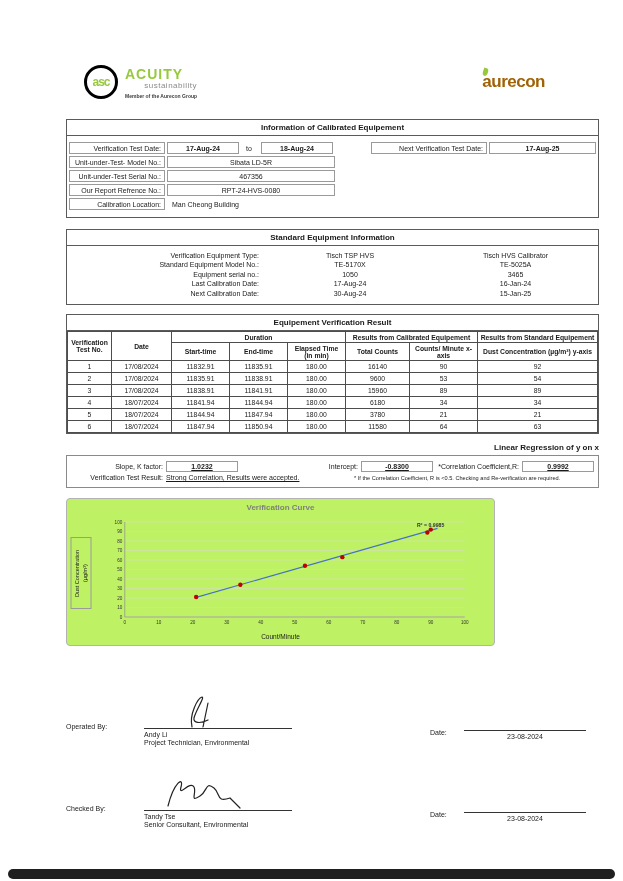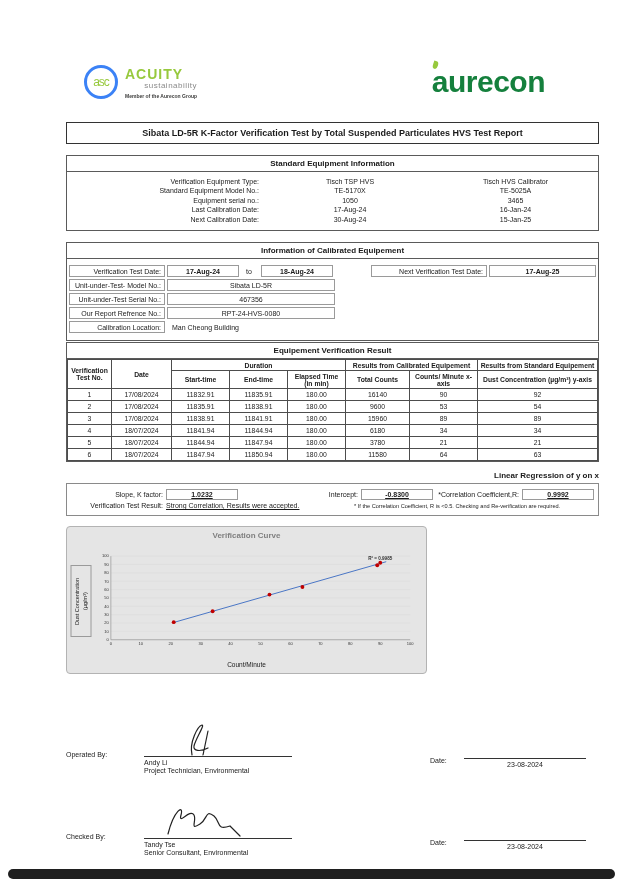--- a/index.html
+++ b/index.html
@@ -5,27 +5,27 @@
   * { margin:0; padding:0; box-sizing:border-box; }
   html,body { width:623px; height:881px; background:#ffffff; overflow:hidden;
     font-family:"Liberation Sans", sans-serif; color:#1a1a1a; }
   .page { position:relative; width:623px; height:881px; background:#fff; }
   .content { position:absolute; left:66px; right:24px; top:0; }
 
   
   .logos-row { display:flex; justify-content:space-between; align-items:center;
     margin-top:56px; height:52px; padding-left:18px; padding-right:54px; }
   .acuity { display:flex; align-items:center; gap:7px; }
-  .acuity-mark { width:34px; height:34px; border:3px solid #3b82f6; border-radius:50%;
+  .acuity-mark { width:34px; height:34px; border:3px solid #000000; border-radius:50%;
     display:flex; align-items:center; justify-content:center; color:#97c93d;
-    font-weight:normal; font-size:12px; letter-spacing:-1px; }
+    font-weight:bold; font-size:12px; letter-spacing:-1px; }
   .acuity-name { color:#97c93d; font-weight:bold; font-size:14px; letter-spacing:1px; }
   .acuity-sub { color:#8a8a8a; font-size:8px; margin-top:-1px; letter-spacing:0.5px;text-align:right; }
   .acuity-member { color:#3c3c3b; font-size:5px; margin-top:3px; font-weight:bold; }
-  .aurecon { position:relative; font-weight:bold; font-size:30px; color:#15803d; letter-spacing:-0.5px; }
+  .aurecon { position:relative; font-weight:bold; font-size:17px; color:#a16207; letter-spacing:-0.5px; }
   .aurecon-accent { position:absolute; left:1px; top:-4px; width:5px; height:8px;
     background:#97c93d; border-radius:0 60% 60% 60%; transform:rotate(18deg); }
 
   
   .title-box { margin-top:14px; border:1px solid #333; text-align:center; font-weight:bold;
     font-size:9px; padding:5px 4px; }
 
   
   .section { border:1px solid #5a5a5a; margin-top:11px; }
   .section-heading { text-align:center; font-weight:bold; font-size:8px; padding:3px 2px;
@@ -63,22 +63,22 @@
   .reg-heading { text-align:right; font-weight:bold; font-size:8px; margin-top:9px; }
   .reg-box { border:1px solid #8a8a8a; margin-top:3px; font-size:7px; padding:3px 4px 4px 4px; }
   .rrow { display:flex; align-items:center; margin:2px 0; }
   .rlbl { text-align:right; }
   .rval { border:1px solid #9a9a9a; font-weight:bold; text-decoration:underline;
     text-align:center; width:72px; padding:1px 2px; margin-left:3px; }
   .rresult { text-decoration:underline; margin-left:3px; width:180px; }
   .rnote { flex:1; font-size:5.6px; color:#222; text-align:left; padding-left:8px; }
 
   
-  .chart-box { width:361px; border:1px solid #b3b3b3; border-radius:4px; margin-top:10px;
-    padding:4px 4px 5px 4px; background:#e5e5e5; }
+  .chart-box { width:429px; border:1px solid #b3b3b3; border-radius:4px; margin-top:10px;
+    padding:4px 4px 5px 4px; background:#bef264; }
   .chart-title { text-align:center; color:#7f7f7f; font-size:8px; font-weight:bold; }
   .chart-body { display:flex; align-items:center; gap:3px; margin-top:2px; }
   .chart-ylabel { writing-mode:vertical-rl; transform:rotate(180deg); font-size:5.5px;
     border:1px solid #9a9a9a; padding:3px 1px; height:72px; text-align:center; line-height:1.5; }
   .chart-svg { flex:1; height:118px; display:block; }
   .chart-xlabel { text-align:center; font-size:6.5px; margin-top:1px; }
 
   
   .sig-row { display:flex; align-items:flex-end; font-size:7px; }
   .sig-row.first { margin-top:48px; }
@@ -111,52 +111,20 @@
           <div class="acuity-sub">sustainability</div>
           <div class="acuity-member">Member of the Aurecon Group</div>
         </div>
       </div>
       <div class="aurecon">
         <span class="aurecon-accent"></span>
         <span>aurecon</span>
       </div>
     </div>
 
-    <div class="title-box">Sibata LD-5R K-Factor Verification Test by Total Suspended Particulates HVS Test Report</div>
-
-    <div class="section">
-      <div class="section-heading">Standard Equipment Information</div>
-      <div class="std-body">
-        <div class="srow">
-          <div class="slbl">Verification Equipment Type:</div>
-          <div class="scol1">Tisch TSP HVS</div>
-          <div class="scol2">Tisch HVS Calibrator</div>
-        </div>
-        <div class="srow">
-          <div class="slbl">Standard Equipment Model No.:</div>
-          <div class="scol1">TE-5170X</div>
-          <div class="scol2">TE-5025A</div>
-        </div>
-        <div class="srow">
-          <div class="slbl">Equipment serial no.:</div>
-          <div class="scol1">1050</div>
-          <div class="scol2">3465</div>
-        </div>
-        <div class="srow">
-          <div class="slbl">Last Calibration Date:</div>
-          <div class="scol1">17-Aug-24</div>
-          <div class="scol2">16-Jan-24</div>
-        </div>
-        <div class="srow">
-          <div class="slbl">Next Calibration Date:</div>
-          <div class="scol1">30-Aug-24</div>
-          <div class="scol2">15-Jan-25</div>
-        </div>
-      </div>
-    </div>
 
     <div class="section">
       <div class="section-heading">Information of Calibrated Equipement</div>
       <div class="info-body">
         <div class="irow">
           <div class="cell lbl w-lbl">Verification Test Date:</div>
           <div class="cell val bold w-date">17-Aug-24</div>
           <div class="w-to">to</div>
           <div class="cell val bold w-date">18-Aug-24</div>
           <div class="cell lbl w-next">Next Verification Test Date:</div>
@@ -174,21 +142,52 @@
           <div class="cell lbl w-lbl">Our Report Refrence No.:</div>
           <div class="cell val w-val">RPT-24-HVS-0080</div>
         </div>
         <div class="irow">
           <div class="cell lbl w-lbl">Calibration Location:</div>
           <div class="w-val noborder" style="padding-left:5px;">Man Cheong Building</div>
         </div>
       </div>
     </div>
 
-    <div class="section" style="margin-top:1px;">
+    <div class="section">
+      <div class="section-heading">Standard Equipment Information</div>
+      <div class="std-body">
+        <div class="srow">
+          <div class="slbl">Verification Equipment Type:</div>
+          <div class="scol1">Tisch TSP HVS</div>
+          <div class="scol2">Tisch HVS Calibrator</div>
+        </div>
+        <div class="srow">
+          <div class="slbl">Standard Equipment Model No.:</div>
+          <div class="scol1">TE-5170X</div>
+          <div class="scol2">TE-5025A</div>
+        </div>
+        <div class="srow">
+          <div class="slbl">Equipment serial no.:</div>
+          <div class="scol1">1050</div>
+          <div class="scol2">3465</div>
+        </div>
+        <div class="srow">
+          <div class="slbl">Last Calibration Date:</div>
+          <div class="scol1">17-Aug-24</div>
+          <div class="scol2">16-Jan-24</div>
+        </div>
+        <div class="srow">
+          <div class="slbl">Next Calibration Date:</div>
+          <div class="scol1">30-Aug-24</div>
+          <div class="scol2">15-Jan-25</div>
+        </div>
+      </div>
+    </div>
+
+    <div class="section" style="margin-top:9px;">
       <div class="section-heading">Equipement Verification Result</div>
       <table class="vtable">
         <colgroup>
           <col style="width:44px">
             <col style="width:60px">
             <col style="width:58px">
             <col style="width:58px">
           <col style="width:58px">
             <col style="width:64px">
             <col style="width:68px">

